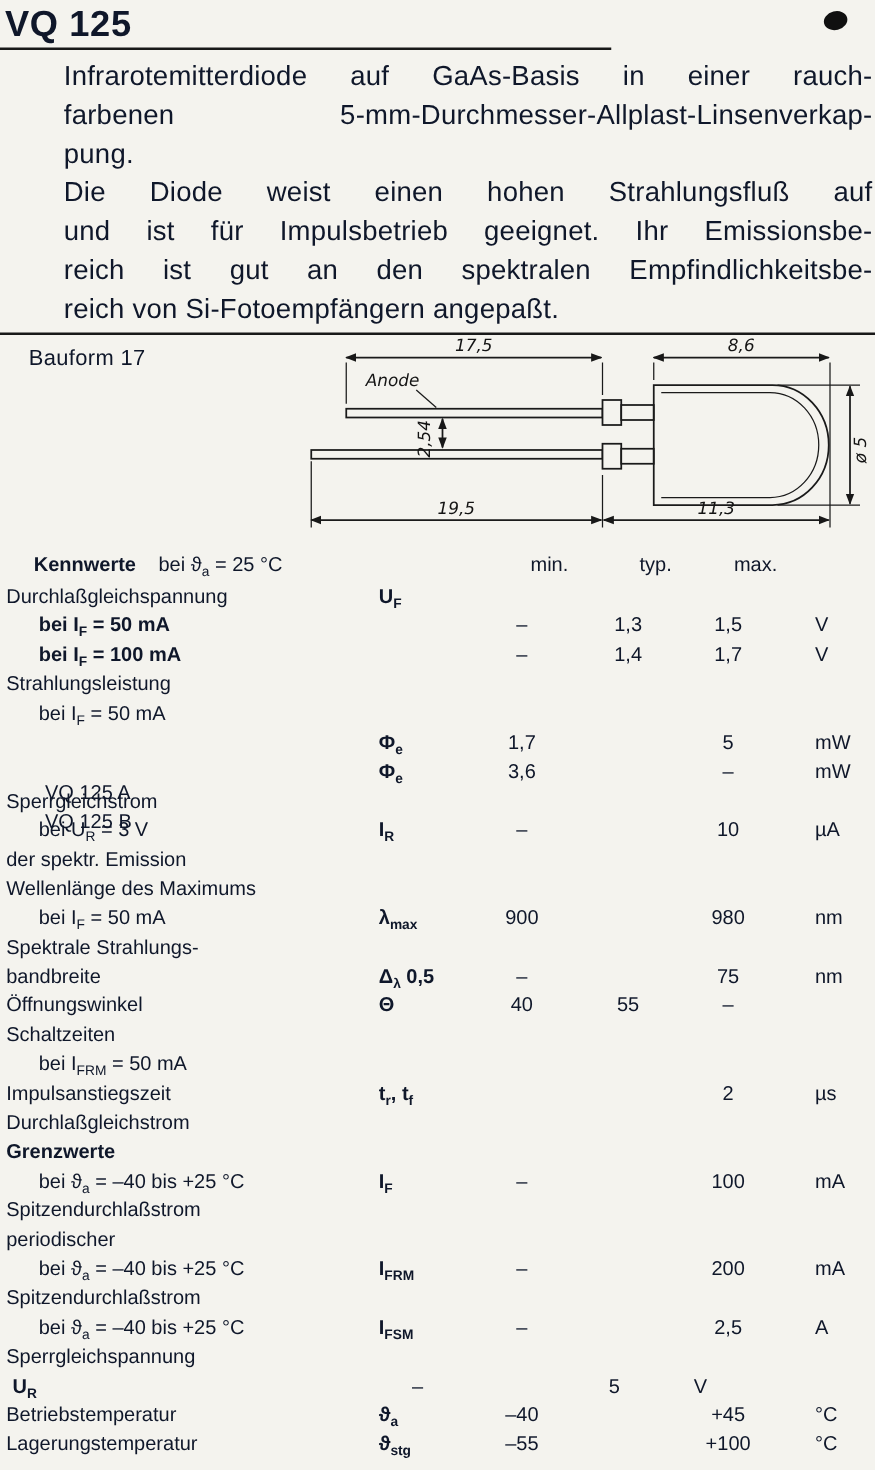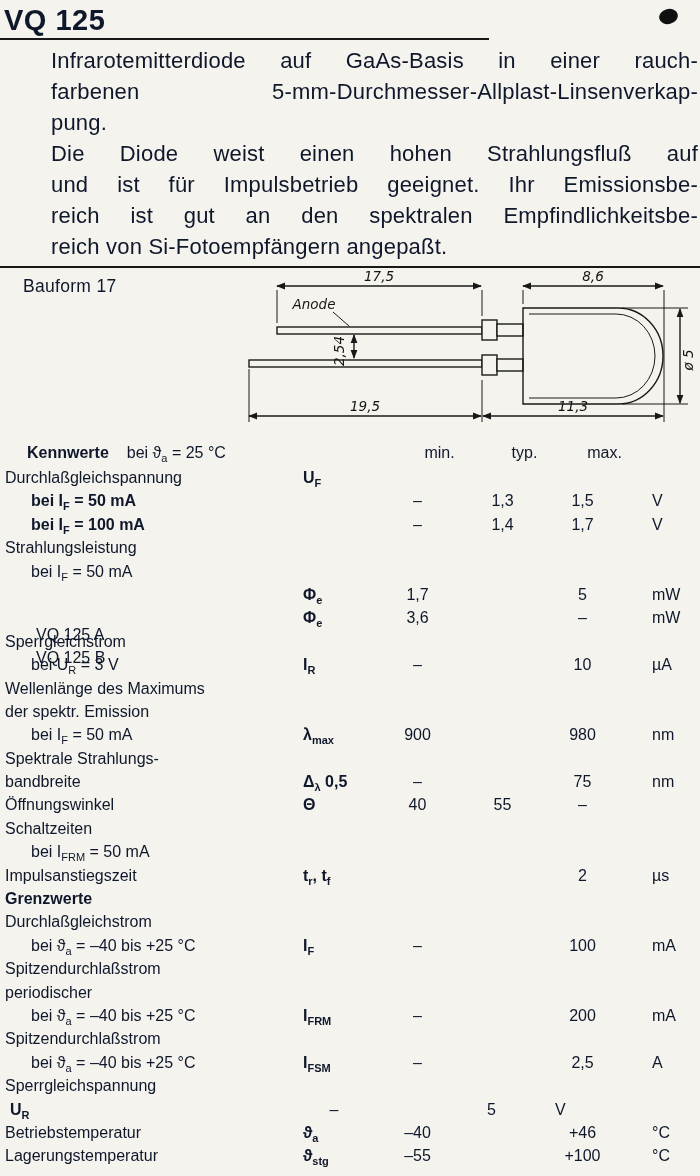--- a/index.html
+++ b/index.html
@@ -182,29 +182,29 @@
         </div>
         <div class="trow">
           <div class="tcell c-label ind1">bei U<sub>R</sub> = 3 V</div>
           <div class="tcell c-symbol">I<sub>R</sub></div>
           <div class="tcell c-min">–</div>
           <div class="tcell c-typ"></div>
           <div class="tcell c-max">10</div>
           <div class="tcell c-unit">µA</div>
         </div>
         <div class="trow">
+          <div class="tcell c-label ind0">der spektr. Emission</div>
+          <div class="tcell c-symbol"></div>
+          <div class="tcell c-min"></div>
+          <div class="tcell c-typ"></div>
+          <div class="tcell c-max"></div>
+          <div class="tcell c-unit"></div>
+        </div>
+        <div class="trow">
           <div class="tcell c-label ind0">Wellenlänge des Maximums</div>
-          <div class="tcell c-symbol"></div>
-          <div class="tcell c-min"></div>
-          <div class="tcell c-typ"></div>
-          <div class="tcell c-max"></div>
-          <div class="tcell c-unit"></div>
-        </div>
-        <div class="trow">
-          <div class="tcell c-label ind0">der spektr. Emission</div>
           <div class="tcell c-symbol"></div>
           <div class="tcell c-min"></div>
           <div class="tcell c-typ"></div>
           <div class="tcell c-max"></div>
           <div class="tcell c-unit"></div>
         </div>
         <div class="trow">
           <div class="tcell c-label ind1">bei I<sub>F</sub> = 50 mA</div>
           <div class="tcell c-symbol">λ<sub>max</sub></div>
           <div class="tcell c-min">900</div>
@@ -254,29 +254,29 @@
         </div>
         <div class="trow">
           <div class="tcell c-label ind0">Impulsanstiegszeit</div>
           <div class="tcell c-symbol">t<sub>r</sub>, t<sub>f</sub></div>
           <div class="tcell c-min"></div>
           <div class="tcell c-typ"></div>
           <div class="tcell c-max">2</div>
           <div class="tcell c-unit">µs</div>
         </div>
         <div class="trow">
+          <div class="tcell c-label ind0">Durchlaßgleichstrom</div>
+          <div class="tcell c-symbol"></div>
+          <div class="tcell c-min"></div>
+          <div class="tcell c-typ"></div>
+          <div class="tcell c-max"></div>
+          <div class="tcell c-unit"></div>
+        </div>
+        <div class="trow">
           <div class="tcell c-label ind0 b">Grenzwerte</div>
-          <div class="tcell c-symbol"></div>
-          <div class="tcell c-min"></div>
-          <div class="tcell c-typ"></div>
-          <div class="tcell c-max"></div>
-          <div class="tcell c-unit"></div>
-        </div>
-        <div class="trow">
-          <div class="tcell c-label ind0">Durchlaßgleichstrom</div>
           <div class="tcell c-symbol"></div>
           <div class="tcell c-min"></div>
           <div class="tcell c-typ"></div>
           <div class="tcell c-max"></div>
           <div class="tcell c-unit"></div>
         </div>
         <div class="trow">
           <div class="tcell c-label ind1">bei ϑ<sub>a</sub> = –40 bis +25 °C</div>
           <div class="tcell c-symbol">I<sub>F</sub></div>
           <div class="tcell c-min">–</div>
@@ -337,21 +337,21 @@
           <div class="tcell c-min">–</div>
           <div class="tcell c-typ"></div>
           <div class="tcell c-max">5</div>
           <div class="tcell c-unit">V</div>
         </div>
         <div class="trow">
           <div class="tcell c-label ind0">Betriebstemperatur</div>
           <div class="tcell c-symbol">ϑ<sub>a</sub></div>
           <div class="tcell c-min">–40</div>
           <div class="tcell c-typ"></div>
-          <div class="tcell c-max">+46</div>
+          <div class="tcell c-max">+45</div>
           <div class="tcell c-unit">°C</div>
         </div>
         <div class="trow">
           <div class="tcell c-label ind0">Lagerungstemperatur</div>
           <div class="tcell c-symbol">ϑ<sub>stg</sub></div>
           <div class="tcell c-min">–55</div>
           <div class="tcell c-typ"></div>
           <div class="tcell c-max">+100</div>
           <div class="tcell c-unit">°C</div>
         </div>

